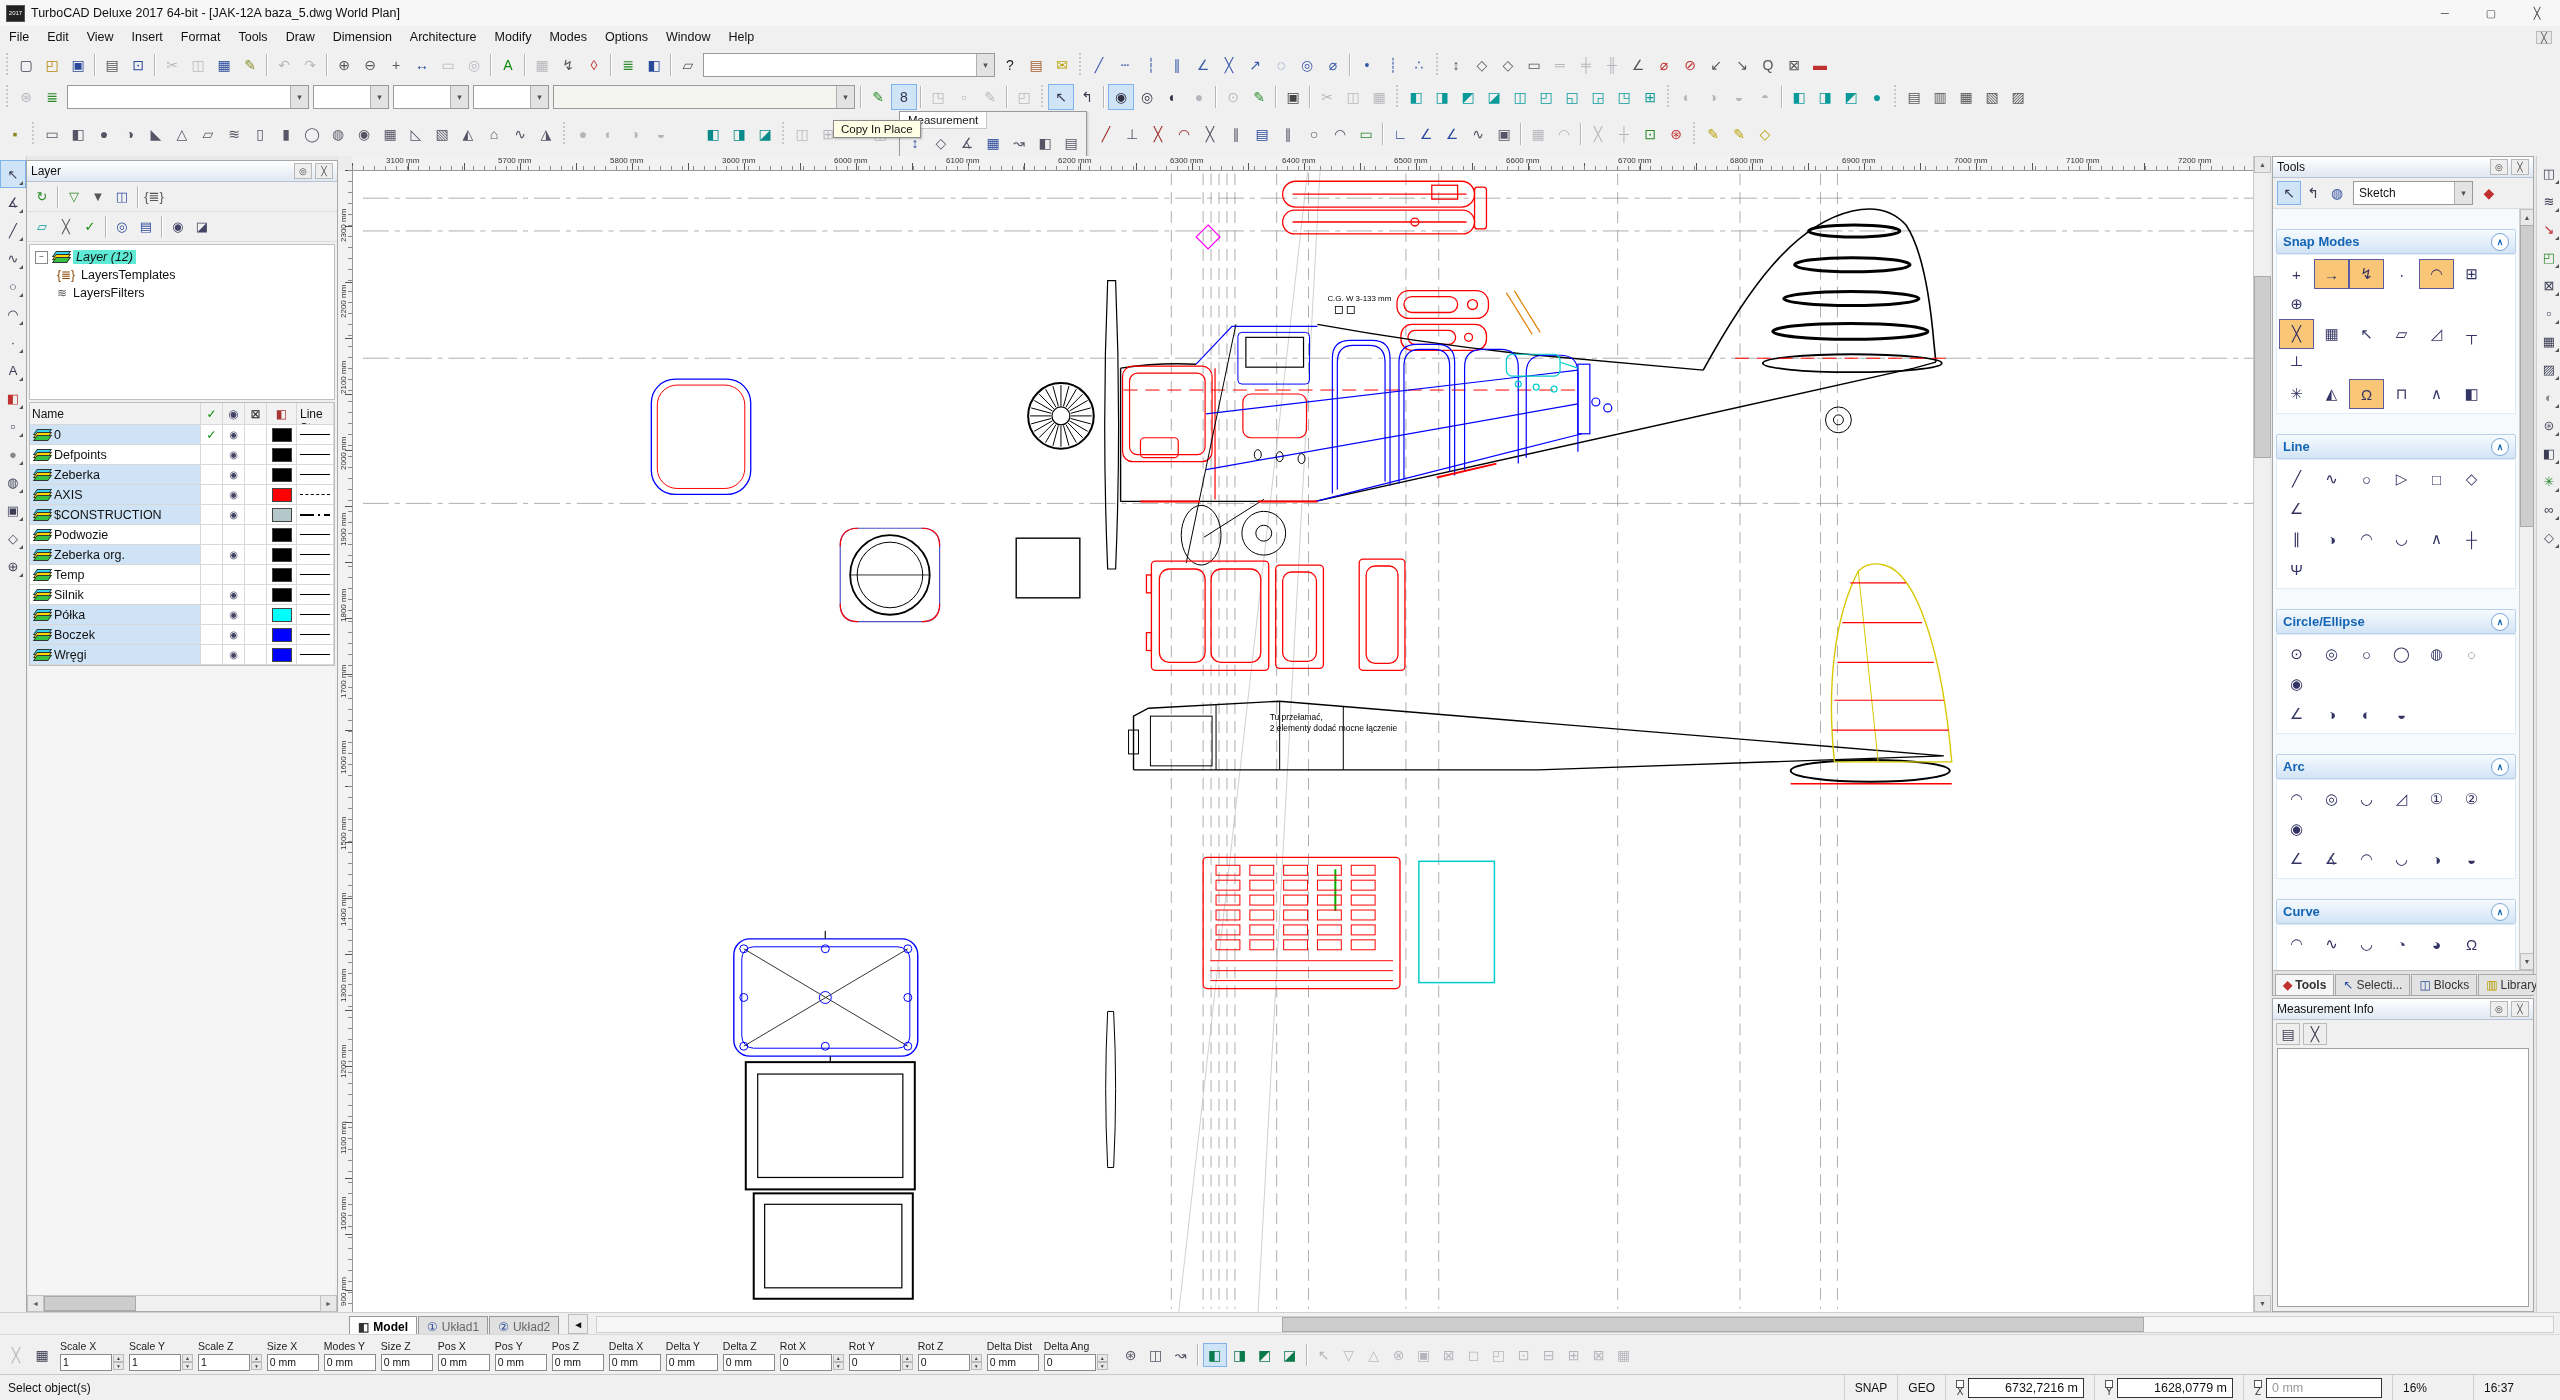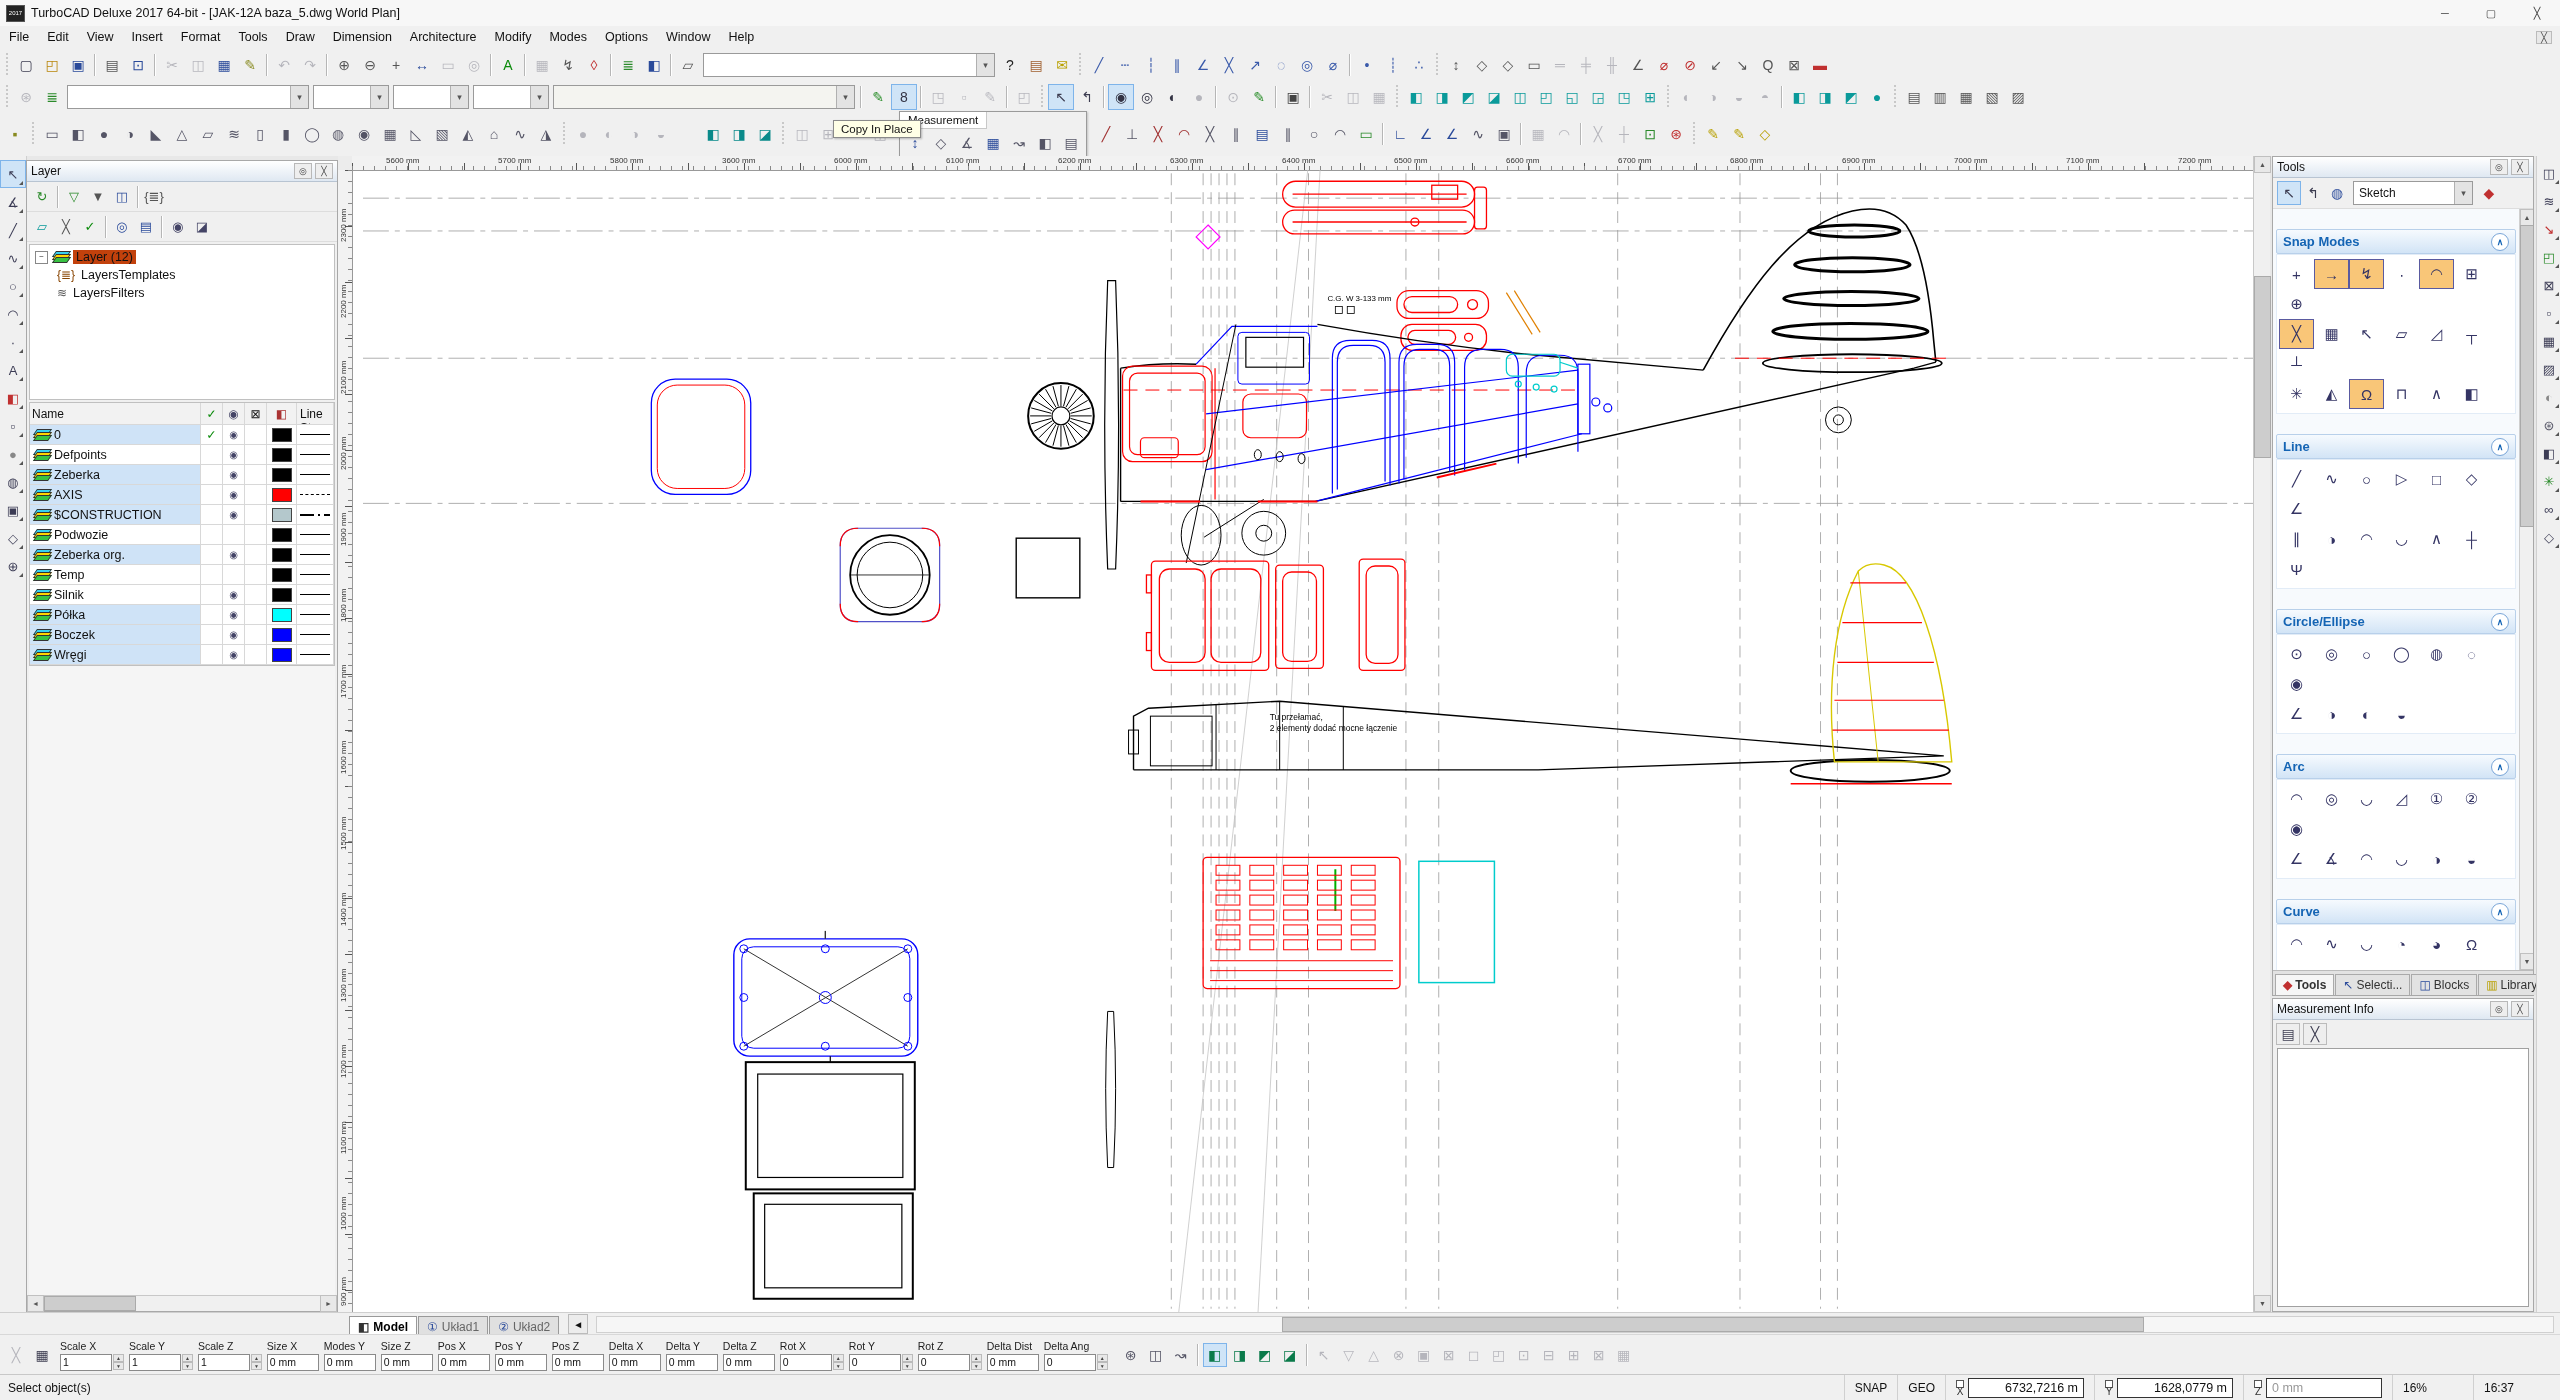--- a/index.html
+++ b/index.html
@@ -40,21 +40,21 @@
   
   #layerpanel{position:absolute;left:26px;top:4px;width:310px;bottom:0;background:#f0f0f0;border:1px solid #a8a8a8;display:flex;flex-direction:column;}
   .ptitle{height:20px;background:linear-gradient(#ffffff,#dfe8f2);border-bottom:1px solid #b8c4d2;display:flex;align-items:center;padding:0 4px;font-size:12px;}
   .ptbtn{width:16px;height:14px;display:flex;align-items:center;justify-content:center;font-size:9px;color:#444;border:1px solid #b8b8b8;background:#eee;margin-left:3px;}
   .ptitle .sp{flex:1;}
   .ltb{height:27px;display:flex;align-items:center;padding:1px 3px;border-bottom:1px solid #ddd;}
   .ltb .tbi{width:22px;height:22px;font-size:13px;}
   #ltree{height:148px;background:#fff;border:1px solid #c0c0c0;margin:2px;padding:3px 2px;font-size:12.5px;overflow:hidden;}
   .trow{display:flex;align-items:center;height:18px;}
   .trow .tlab{padding:0 3px;}
-  .trow.sel .tlab{background:#c2410c;}
+  .trow.sel .tlab{background:#5eead4;font-style:italic;}
   .texp{width:11px;height:11px;border:1px solid #888;background:#fff;font-size:8px;line-height:9px;text-align:center;margin:0 3px;color:#333;}
   .tico{margin:0 3px;font-size:12px;}
   .lyr{position:relative;width:16px;height:12px;display:inline-block;margin:0 3px;}
   .lyr i{position:absolute;left:0;width:13px;height:4px;transform:skewX(-35deg);border:1px solid #333;}
   .lyr i:nth-child(1){top:0;background:#37d0f0;}
   .lyr i:nth-child(2){top:3px;background:#ffd400;}
   .lyr i:nth-child(3){top:6px;background:#38c242;}
   #ltable{margin:0 2px;border:1px solid #c0c0c0;background:#fff;font-size:12.5px;}
   .lhdr,.lrow{display:flex;align-items:center;border-bottom:1px solid #d8d8d8;height:19px;}
   .lhdr{height:21px;background:#f2f2f2;font-size:12px;}
@@ -697,21 +697,21 @@
       <span class="sarr">◄</span>
           <span class="sthumb" style="width:90px;"></span>
           <span style="flex:1"></span>
           <span class="sarr">►</span>
     </div>
   </div>
 
   <div id="canvas">
     <div id="rcorner"></div>
     <div id="rtop">
-          <span class="rtl" style="left: 34px;">5600 mm</span>
+          <span class="rtl" style="left: 34px;">3100 mm</span>
           <span class="rtl" style="left: 146px;">5700 mm</span>
           <span class="rtl" style="left: 258px;">5800 mm</span>
           <span class="rtl" style="left: 370px;">3600 mm</span>
           <span class="rtl" style="left: 482px;">6000 mm</span>
           <span class="rtl" style="left: 594px;">6100 mm</span>
           <span class="rtl" style="left: 706px;">6200 mm</span>
           <span class="rtl" style="left: 818px;">6300 mm</span>
           <span class="rtl" style="left: 930px;">6400 mm</span>
           <span class="rtl" style="left: 1042px;">6500 mm</span>
           <span class="rtl" style="left: 1154px;">6600 mm</span>

